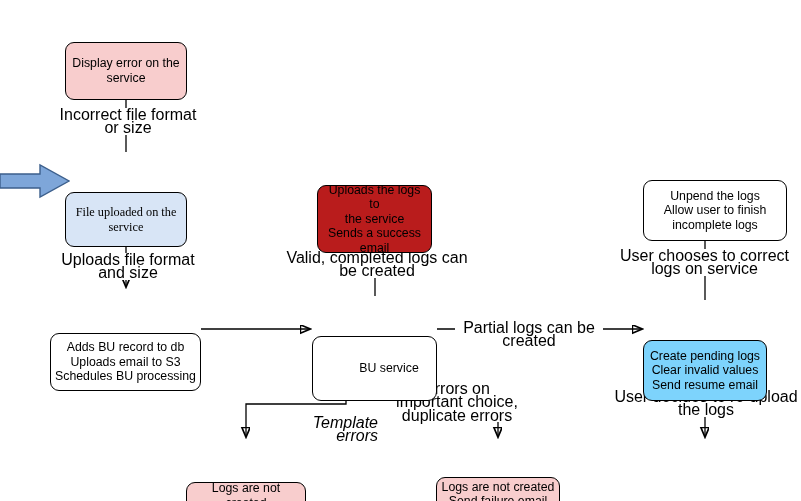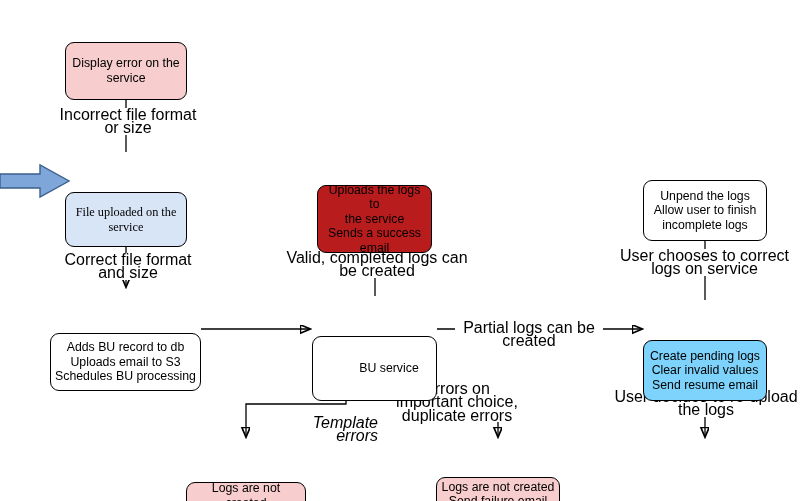--- a/index.html
+++ b/index.html
@@ -135,32 +135,32 @@
 
   <div class="node pink" style="left:186px; top:442px; width:120px; height:57px;">Logs are not created
 Send failure email
 with errors</div>
 
   <div class="node pink" style="left:436px; top:437px; width:124px; height:64px;">Logs are not created
 Send failure email
 with link to error
 summary</div>
 
-  <div class="node white" style="left:643px; top:140px; width:124px; height:61px;">Unpend the logs
+  <div class="node white" style="left:643px; top:140px; width:144px; height:61px;">Unpend the logs
 Allow user to finish
 incomplete logs</div>
 
   <div class="node yellow" style="left:643px; top:300px; width:124px; height:61px;">Create pending logs
 Clear invalid values
 Send resume email</div>
 
 
   <div class="edge-label" style="left:56px; top:108px; width:140px;">Incorrect file format or size</div>
 
-  <div class="edge-label" style="left:56px; top:253px; width:140px;">Correct file format and size</div>
+  <div class="edge-label" style="left:56px; top:253px; width:140px;">Uploads file format and size</div>
 
   <div class="edge-label" style="left:279px; top:251px; width:192px;">Valid, completed logs can be created</div>
 
   <div class="edge-label" style="left:455px; top:321px; width:144px;">Partial logs can be created</div>
 
   <div class="edge-label" style="left:290px; top:416px; width:86px; text-align:right;font-style:italic;">Template errors</div>
 
   <div class="edge-label" style="left:392px; top:382px; width:126px;">Errors on important choice,
 duplicate errors</div>
 

